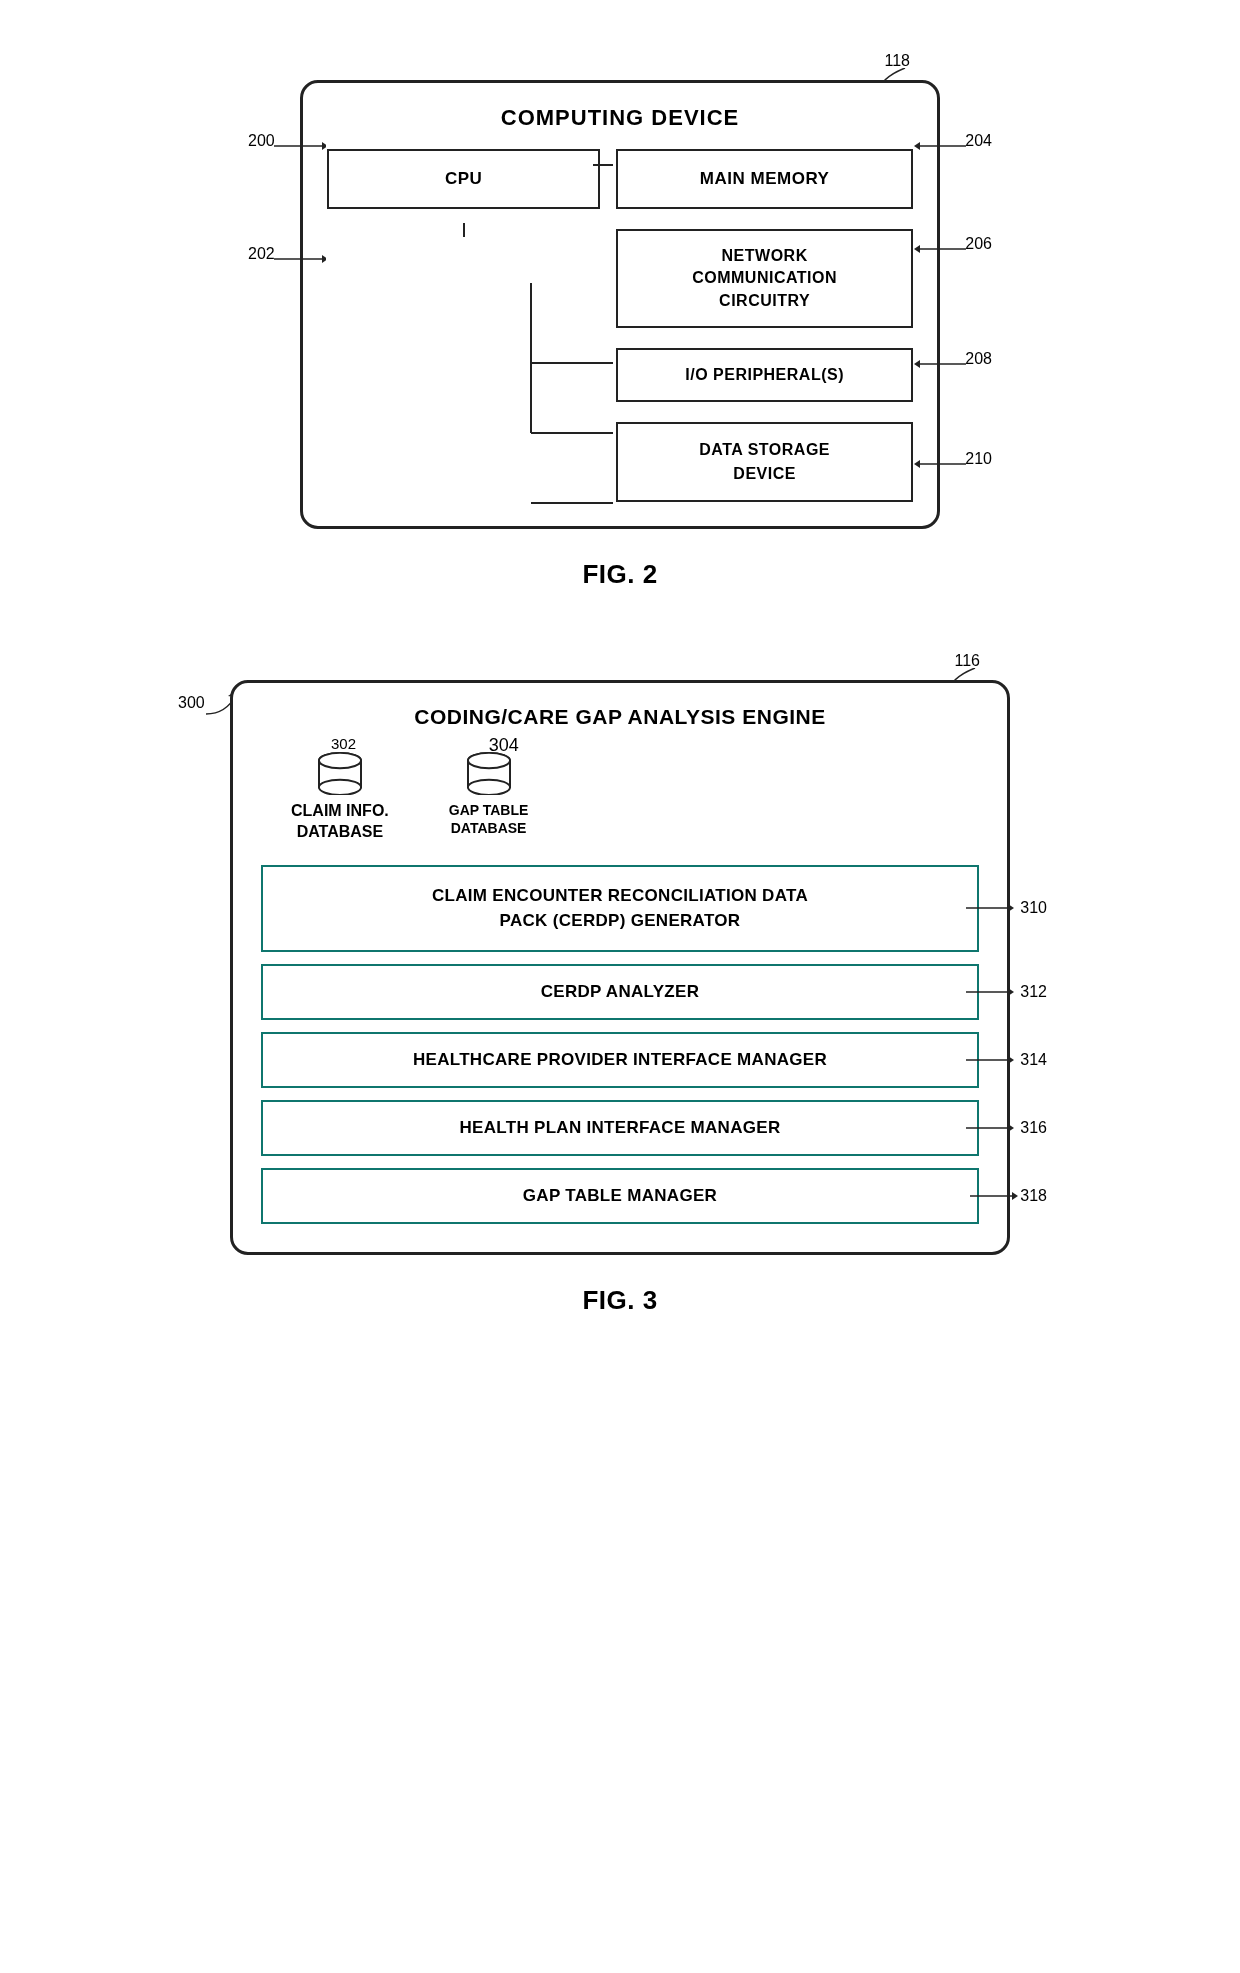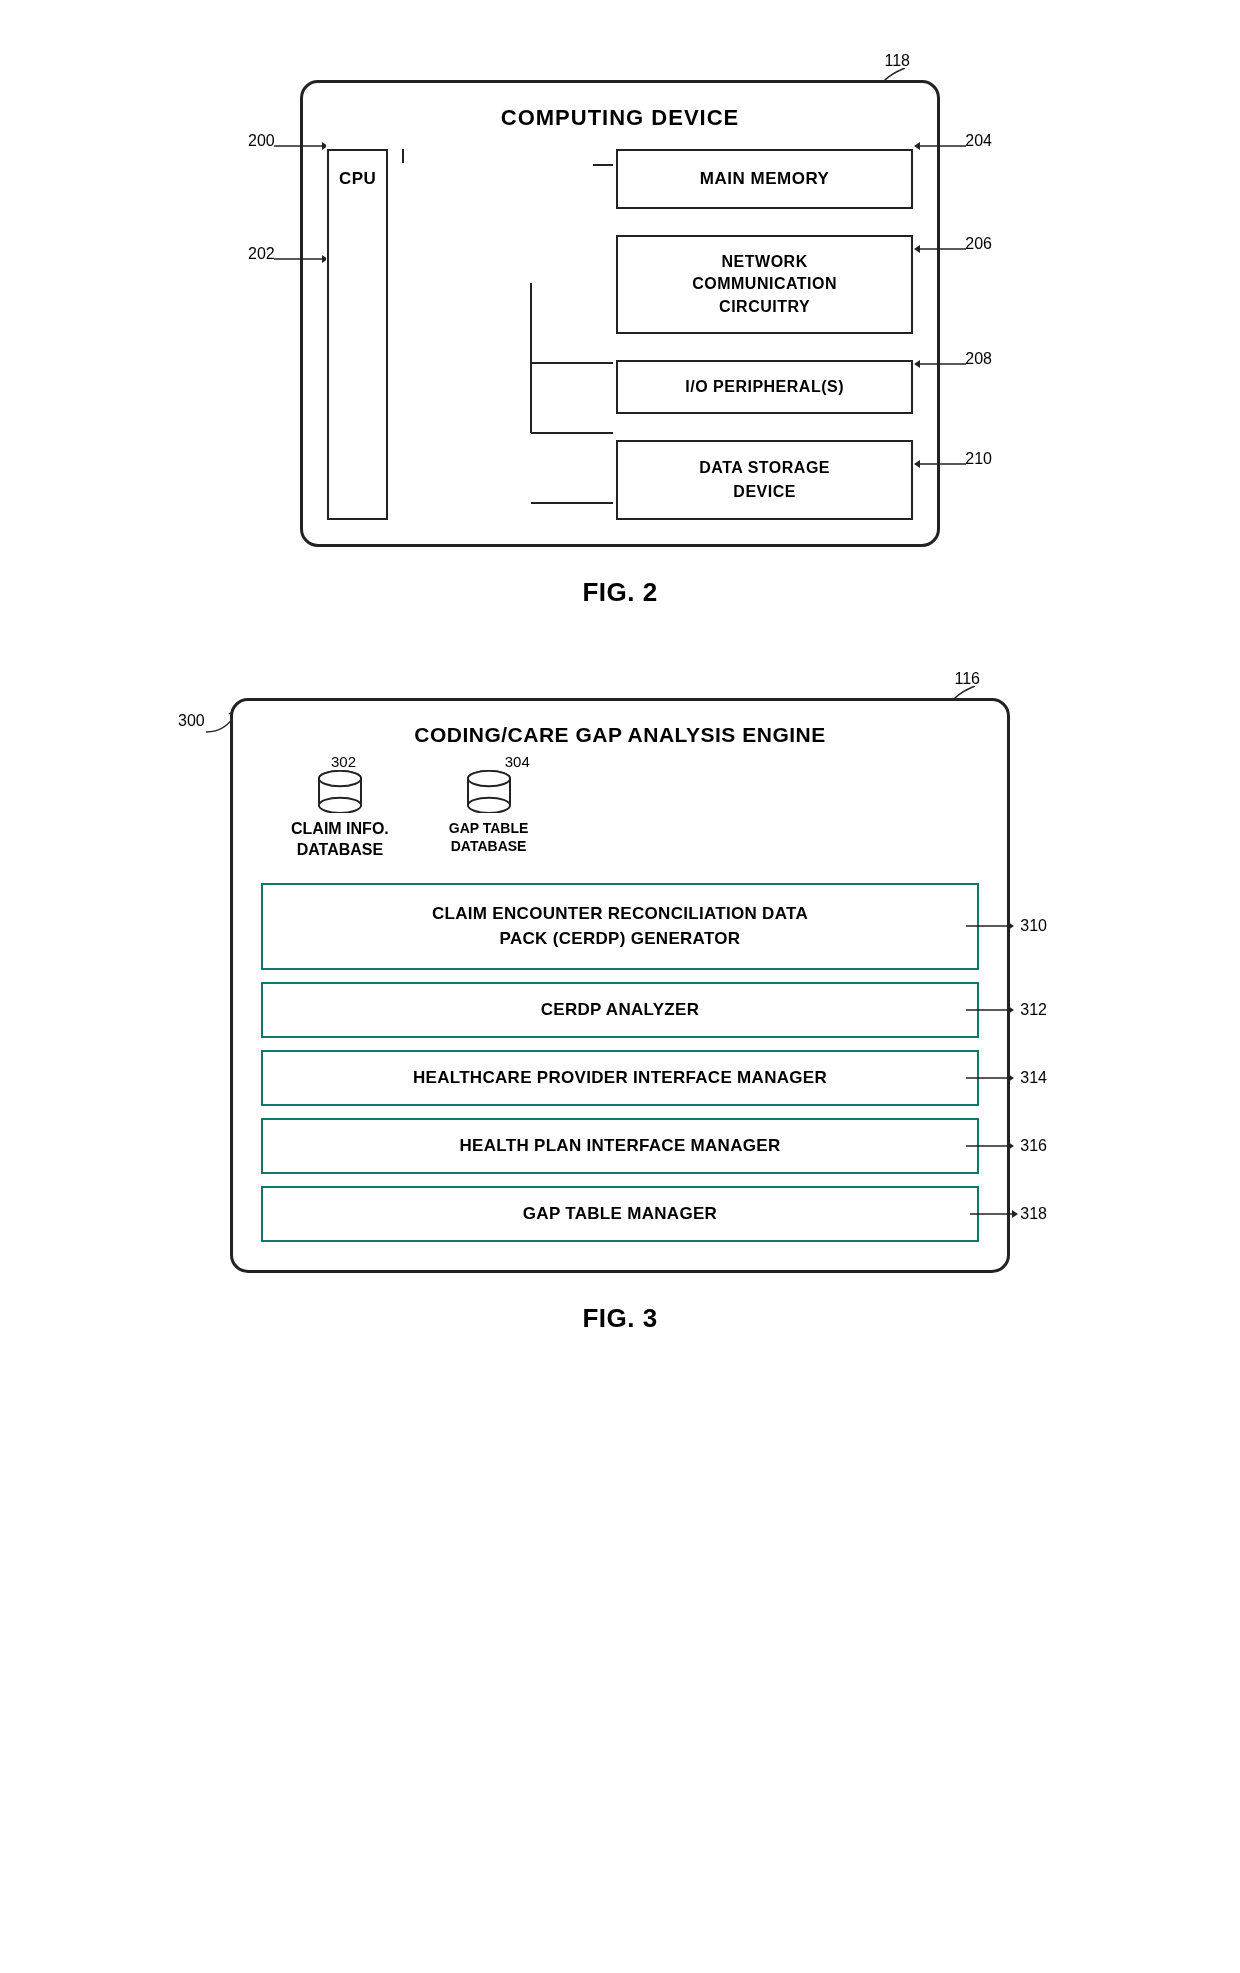--- a/index.html
+++ b/index.html
@@ -45,40 +45,40 @@
       font-size: 16px;
       font-weight: bold;
       letter-spacing: 0.5px;
       padding: 14px 10px;
       background: #fff;
     }
 
     
     .left-col {
       display: flex;
-      flex-direction: row;
+      flex-direction: column;
       gap: 14px;
     }
 
     .io-controller-box {
       border: 2px solid #222;
       padding: 14px 10px;
       font-size: 16px;
       font-weight: bold;
       text-align: center;
       flex: 1;
       position: relative;
       background: #fff;
     }
 
     
     .right-col {
       display: flex;
       flex-direction: column;
-      gap: 26px;
+      gap: 20px;
     }
 
     
     .fig2-diagram-wrapper {
       position: relative;
       display: inline-block;
     }
 
     .fig-caption {
       font-size: 26px;
@@ -289,21 +289,21 @@
             <ellipse cx="26" cy="38" rx="22" ry="8" fill="#fff" stroke="#222" stroke-width="2"></ellipse>
             <ellipse cx="26" cy="10" rx="22" ry="8" fill="#fff" stroke="#222" stroke-width="2"></ellipse>
           </svg>
           <div style="font-size:16px; font-weight:bold; text-align:center; line-height:1.3;">
             <div>CLAIM INFO.</div>
             <div>DATABASE</div>
           </div>
         </div>
 
         <div class="db-item" style="position:relative;">
-          <div style="position:absolute; top:-16px; left:56px; font-size:15px;">
+          <div style="position:absolute; top:-16px; left:40px; font-size:18px;">
             <span>304</span>
           </div>
           <svg class="db-cylinder" viewBox="0 0 52 46">
             <ellipse cx="26" cy="10" rx="22" ry="8" fill="#fff" stroke="#222" stroke-width="2"></ellipse>
             <rect x="4" y="10" width="44" height="28" fill="#fff" stroke="#222" stroke-width="2" stroke-left="none" stroke-right="none"></rect>
             <line x1="4" y1="10" x2="4" y2="38" stroke="#222" stroke-width="2"></line>
             <line x1="48" y1="10" x2="48" y2="38" stroke="#222" stroke-width="2"></line>
             <ellipse cx="26" cy="38" rx="22" ry="8" fill="#fff" stroke="#222" stroke-width="2"></ellipse>
             <ellipse cx="26" cy="10" rx="22" ry="8" fill="#fff" stroke="#222" stroke-width="2"></ellipse>
           </svg>

